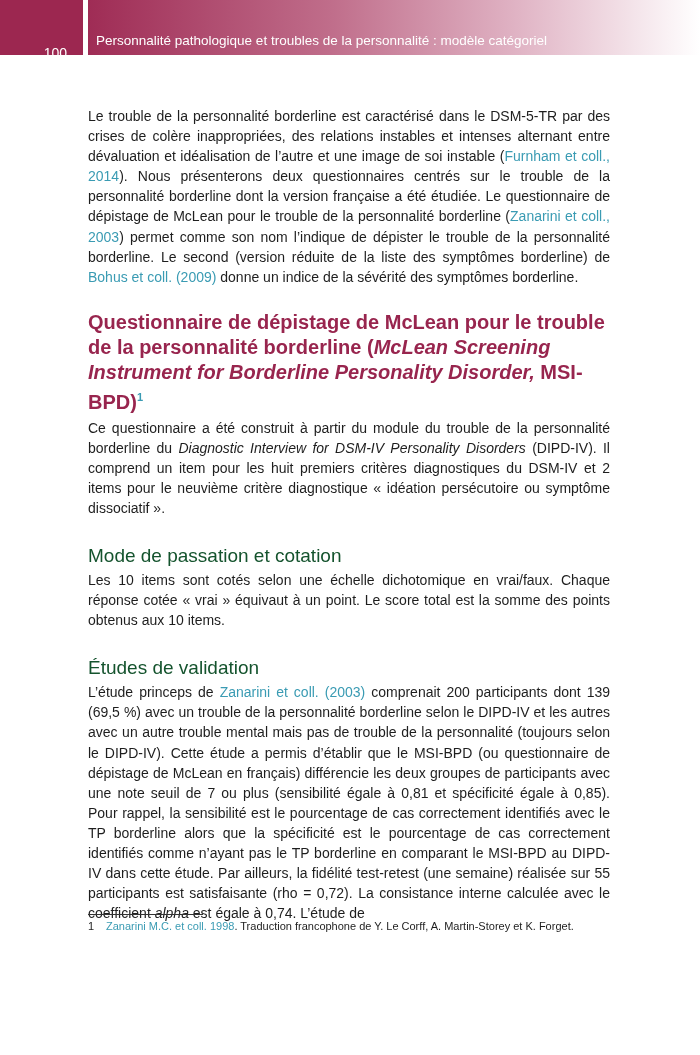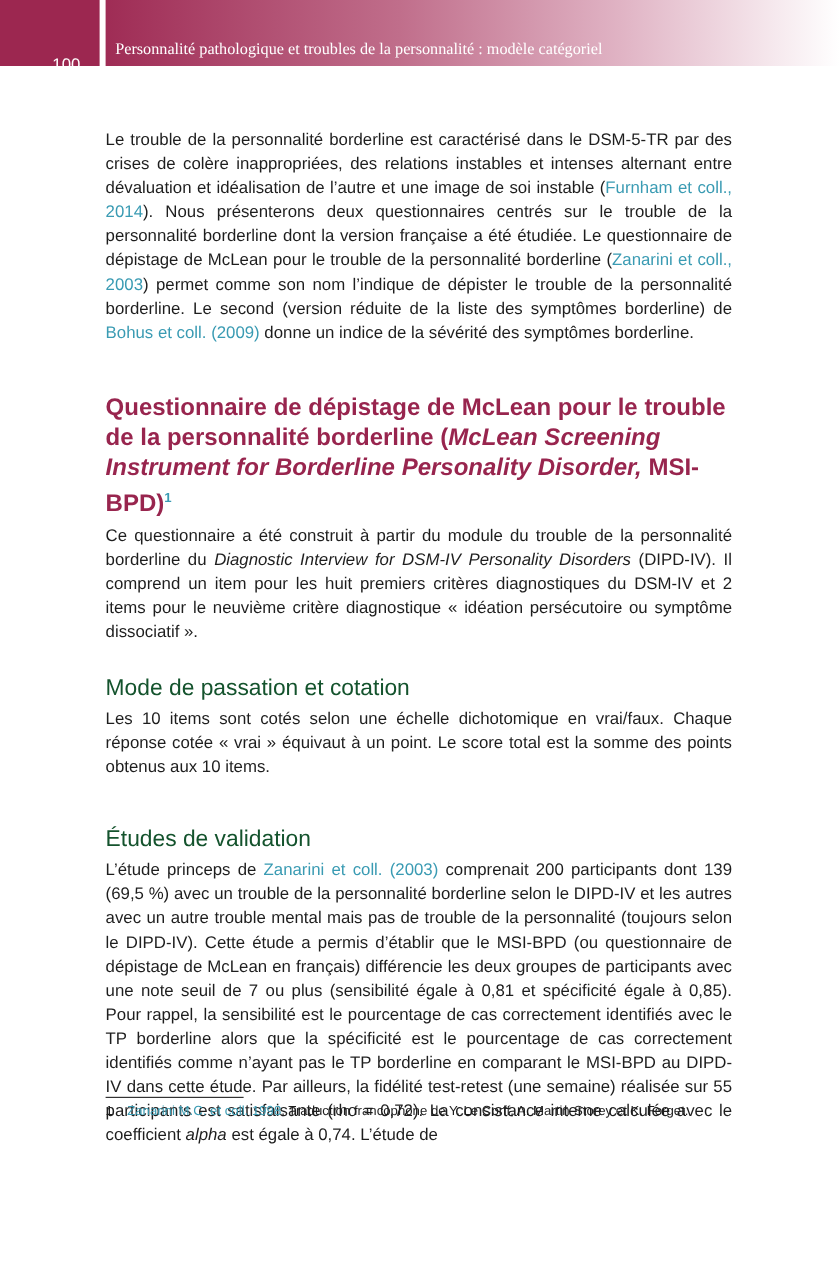--- a/index.html
+++ b/index.html
@@ -2,21 +2,21 @@
 <html><head>
 <meta charset="utf-8">
 <style>
   html, body { margin:0; padding:0; background:#ffffff; }
   body { width:700px; height:1055px; position:relative; overflow:hidden;
          font-family:"Liberation Sans", sans-serif; color:#1e1e1e; }
   .hdr { position:absolute; top:0; left:0; width:700px; height:55px; }
   .hdr-num { position:absolute; left:0; top:0; width:83px; height:55px; background:#9c2750; }
   .hdr-num span { position:absolute; right:16px; top:45px; color:#fff; font-size:14px; }
   .hdr-band { position:absolute; left:88px; top:0; width:612px; height:55px;
-              background:linear-gradient(to right,#9f2c55 0%,#c06e8b 40%,#e0b3c4 70%,#ffffff 100%);font-family:Liberation Serif, serif; }
+              background:linear-gradient(to right,#9f2c55 0%,#c06e8b 40%,#e0b3c4 70%,#ffffff 100%); }
   .hdr-band span { position:absolute; left:8px; top:33px; color:#fff; font-size:13.5px; white-space:nowrap; }
   .content { position:absolute; left:88px; top:106px; width:522px; }
   p { margin:0; font-size:14px; line-height:20.1px; text-align:justify; }
   .link { color:#3a9bb3; }
   h2 { margin:0; color:#98254e; font-size:20px; line-height:25px; font-weight:bold; }
   h2 i { font-style:italic; }
   sup { color:#3a9bb3; font-size:11px; }
   h3 { margin:0; font-weight:normal; font-size:19px; line-height:24px; color:#14532d; }
   .fn-rule { position:absolute; left:88px; top:914px; width:115px; border-top:1px solid #333; }
   .fn { position:absolute; left:88px; top:920px; font-size:11px; white-space:nowrap; }
@@ -30,27 +30,27 @@
     <span>100</span>
   </div>
   <div class="hdr-band">
     <span>Personnalité pathologique et troubles de la personnalité : modèle catégoriel</span>
   </div>
 </div>
 
 <div class="content">
   <p><span>Le trouble de la personnalité borderline est caractérisé dans le DSM-5-TR par des crises de colère inappropriées, des relations instables et intenses alternant entre dévaluation et idéalisation de l’autre et une image de soi instable (</span><span class="link">Furnham et coll., 2014</span><span>). Nous présenterons deux questionnaires centrés sur le trouble de la personnalité borderline dont la version française a été étudiée. Le questionnaire de dépistage de McLean pour le trouble de la personnalité borderline (</span><span class="link">Zanarini et coll., 2003</span><span>) permet comme son nom l’indique de dépister le trouble de la personnalité borderline. Le second (version réduite de la liste des symptômes borderline) de </span><span class="link">Bohus et coll. (2009)</span><span> donne un indice de la sévérité des symptômes borderline.</span></p>
 
-  <h2 style="margin-top:41px"><span>Questionnaire de dépistage de McLean pour le trouble de la personnalité borderline (</span><i>McLean Screening Instrument for Borderline Personality Disorder,</i><span> MSI-BPD)</span><sup>1</sup></h2>
+  <h2 style="margin-top:23px"><span>Questionnaire de dépistage de McLean pour le trouble de la personnalité borderline (</span><i>McLean Screening Instrument for Borderline Personality Disorder,</i><span> MSI-BPD)</span><sup>1</sup></h2>
 
   <p style="margin-top:3px"><span>Ce questionnaire a été construit à partir du module du trouble de la personnalité borderline du </span><i>Diagnostic Interview for DSM-IV Personality Disorders</i><span> (DIPD-IV). Il comprend un item pour les huit premiers critères diagnostiques du DSM-IV et 2 items pour le neuvième critère diagnostique « idéation persécutoire ou symptôme dissociatif ».</span></p>
 
   <h3 style="margin-top:26px">Mode de passation et cotation</h3>
   <p style="margin-top:2px">Les 10 items sont cotés selon une échelle dichotomique en vrai/faux. Chaque réponse cotée « vrai » équivaut à un point. Le score total est la somme des points obtenus aux 10 items.</p>
 
-  <h3 style="margin-top:40px">Études de validation</h3>
+  <h3 style="margin-top:26px">Études de validation</h3>
   <p style="margin-top:2px"><span>L’étude princeps de </span><span class="link">Zanarini et coll. (2003)</span><span> comprenait 200 participants dont 139 (69,5 %) avec un trouble de la personnalité borderline selon le DIPD-IV et les autres avec un autre trouble mental mais pas de trouble de la personnalité (toujours selon le DIPD-IV). Cette étude a permis d’établir que le MSI-BPD (ou questionnaire de dépistage de McLean en français) différencie les deux groupes de participants avec une note seuil de 7 ou plus (sensibilité égale à 0,81 et spécificité égale à 0,85). Pour rappel, la sensibilité est le pourcentage de cas correctement identifiés avec le TP borderline alors que la spécificité est le pourcentage de cas correctement identifiés comme n’ayant pas le TP borderline en comparant le MSI-BPD au DIPD-IV dans cette étude. Par ailleurs, la fidélité test-retest (une semaine) réalisée sur 55 participants est satisfaisante (rho = 0,72). La consistance interne calculée avec le coefficient </span><i>alpha</i><span> est égale à 0,74. L’étude de</span></p>
 </div>
 
 <div class="fn-rule"></div>
 <div class="fn">
   <span class="n">1</span><span class="link">Zanarini M.C. et coll. 1998</span><span>. Traduction francophone de Y. Le Corff, A. Martin-Storey et K. Forget.</span>
 </div>
 
 </body></html>

